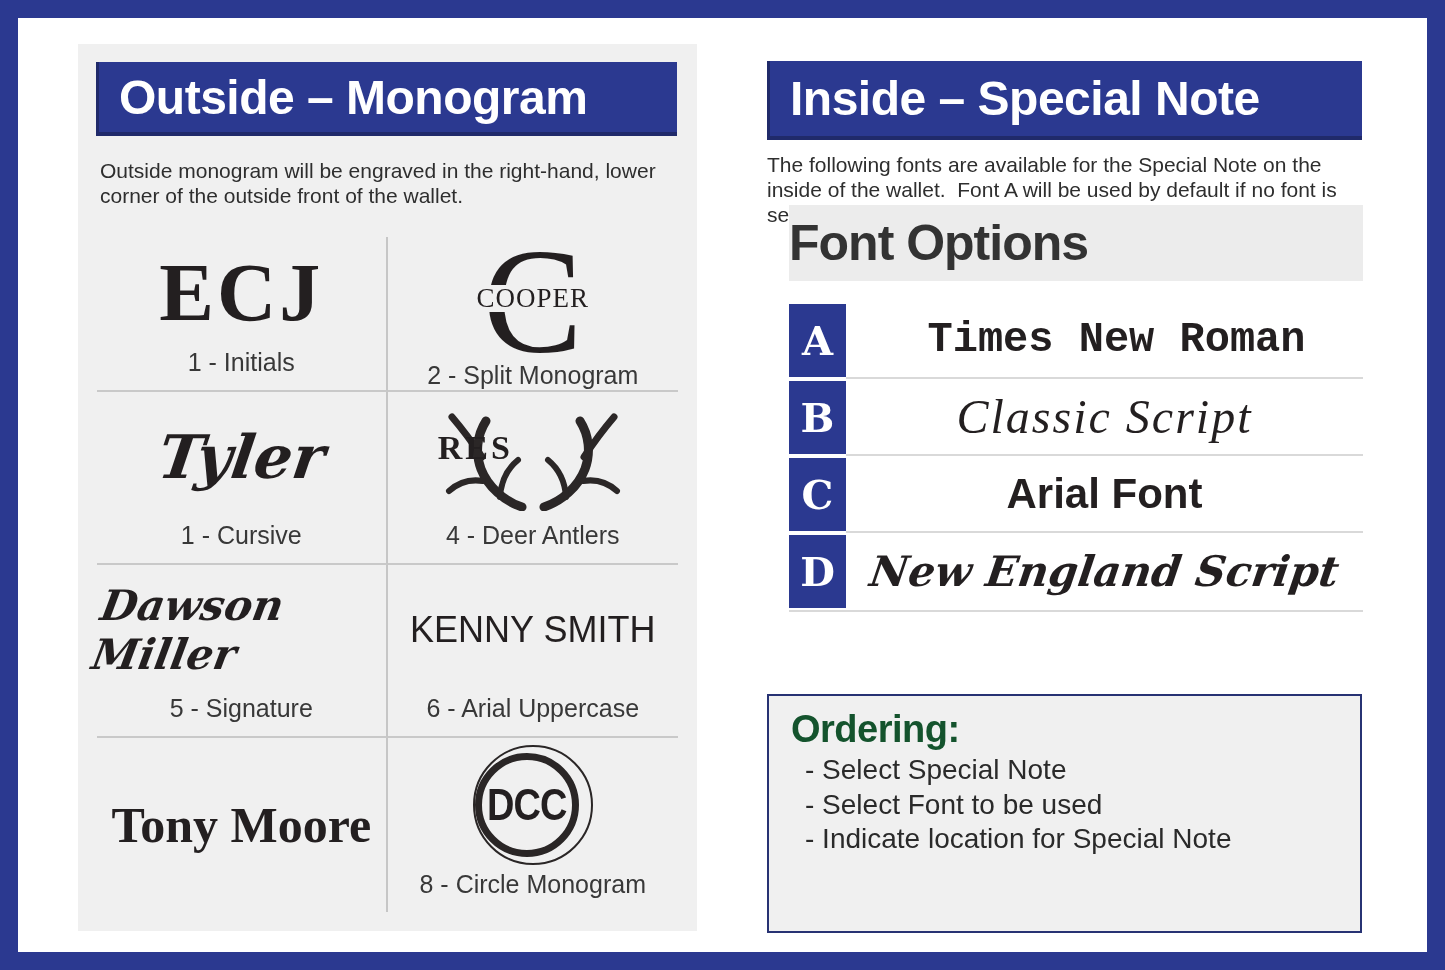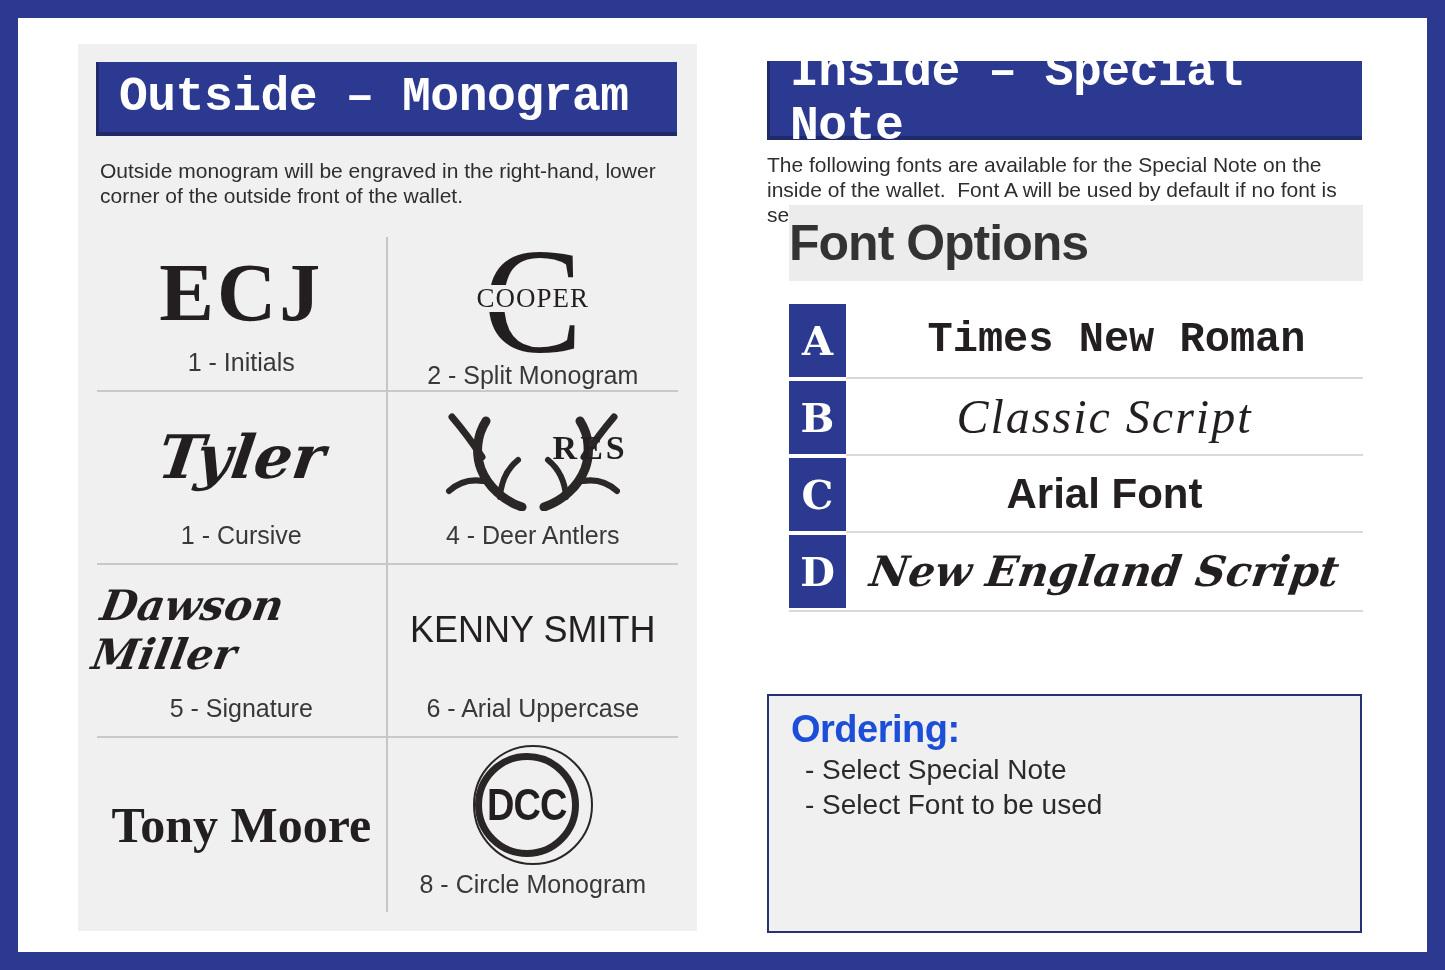--- a/index.html
+++ b/index.html
@@ -15,21 +15,21 @@
   }
 
   
   .panel-left {
     position:absolute; left:78px; top:44px; width:619px; height:887px;
     background:#f0f0f0;
   }
   .hdr {
     position:absolute; background:#2b3990; color:#ffffff;
     display:flex; align-items:center; padding-left:20px;
-    font-family:Liberation Mono, monospace; font-weight:bold;
+    font-family:Liberation Sans, sans-serif; font-weight:bold;
     border-left:3px solid #202a6a; border-bottom:4px solid #202a6a;
     letter-spacing:-0.5px;
   }
   .hdr-left  { left:96px; top:62px;  width:581px; height:74px; font-size:48px; }
   .hdr-right { left:767px; top:61px; width:595px; height:79px; font-size:48px; }
 
   .desc {
     position:absolute; color:#2e2e2e; font-size:21px; line-height:1.2;
     white-space:pre-wrap;
   }
@@ -55,21 +55,21 @@
            color:#231f20; }
   .split-band { position:absolute; left:-16px; right:-16px; top:44px; height:27px;
                 background:#f0f0f0; }
   .split-name { position:absolute; left:-16px; right:-16px; top:44px; height:27px;
                 text-align:center; line-height:27px; font-family:"Liberation Serif", serif;
                 font-size:27px; color:#231f20; letter-spacing:1px; }
   .s-cursive { font-family:"DejaVu Serif", serif; font-style:italic; font-weight:bold;
                font-size:60px; color:#231f20; transform:skewX(-8deg); }
   .antler-wrap { position:relative; width:190px; height:104px; margin-top:4px; }
   .antler-wrap svg { position:absolute; inset:0; }
-  .antler-text { position:absolute; left:0; right:0; top:22px; text-align:right;
+  .antler-text { position:absolute; left:0; right:0; top:22px; text-align:left;
                  font-family:"Liberation Serif", serif; font-weight:bold;
                  font-size:34px; color:#231f20; letter-spacing:3px; }
   .s-signature { font-family:"DejaVu Serif", serif; font-style:italic; font-weight:bold;
                  font-size:42px; color:#231f20; transform:skewX(-10deg); }
   .s-arial-upper { font-family:"Liberation Sans", sans-serif; font-weight:normal;
                    font-size:36px; color:#231f20; }
   .s-times { font-family:"Liberation Serif", serif; font-weight:bold;
              font-size:50px; color:#231f20; }
   .circle-outer { width:120px; height:120px; border:2px solid #2a2626; border-radius:50%;
                   display:flex; align-items:center; justify-content:flex-start; margin-top:2px; }
@@ -99,21 +99,21 @@
                 letter-spacing:2px; }
   .fs-arial   { font-family:"Liberation Sans", sans-serif; font-weight:bold; font-size:42px; }
   .fs-newengland { font-family:"DejaVu Serif", serif; font-style:italic; font-weight:bold;
                    font-size:42px; transform:skewX(-8deg); }
 
   .ordering-box {
     position:absolute; left:767px; top:694px; width:595px; height:239px;
     border:2px solid #273273; background:#f0f0f0; padding:12px 20px 0 22px;
   }
   .ordering-title { font-family:"Liberation Sans", sans-serif; font-weight:bold;
-                    font-size:38px; color:#1d4ed8; letter-spacing:-0.5px; }
+                    font-size:38px; color:#14532d; letter-spacing:-0.5px; }
   .ordering-item { font-size:28px; color:#2a2a2a; margin-left:14px; margin-top:3px;
                    line-height:1.13; }
 </style>
 </head>
 <body>
 
 <div id="page">
   <div class="frame"></div>
 
   <div class="panel-left"></div>
@@ -232,14 +232,15 @@
     <div class="font-row">
       <div class="font-letter">D</div>
       <div class="font-sample fs-newengland">New England Script</div>
     </div>
   </div>
 
   <div class="ordering-box">
     <div class="ordering-title">Ordering:</div>
     <div class="ordering-item">- Select Special Note</div>
     <div class="ordering-item">- Select Font to be used</div>
+    <div class="ordering-item">- Indicate location for Special Note</div>
   </div>
 </div>
 
 </body></html>

